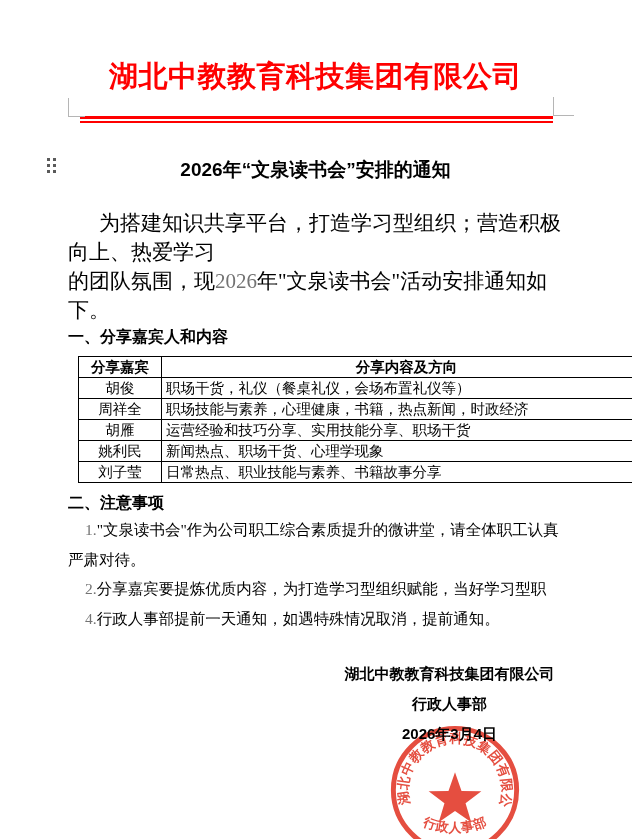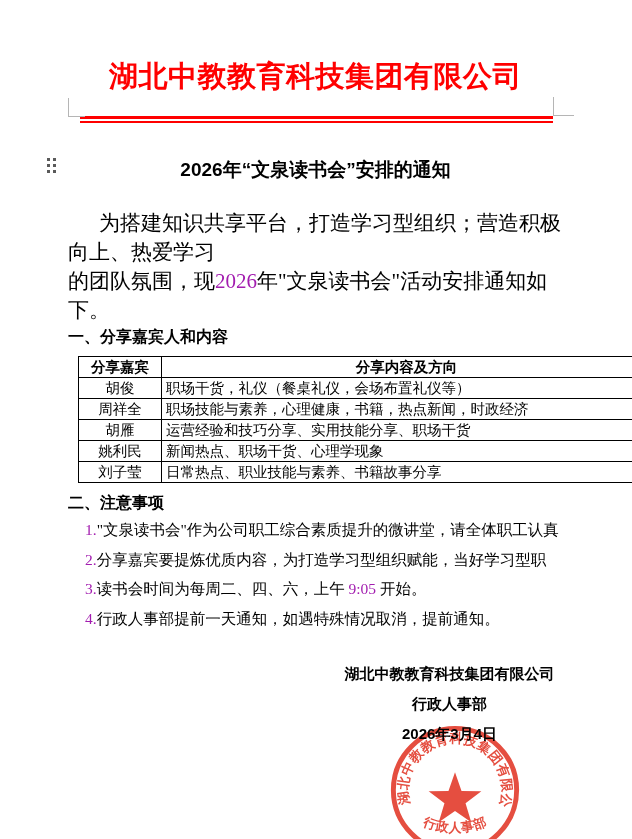--- a/index.html
+++ b/index.html
@@ -30,21 +30,21 @@
     margin:20px 0 0 12px;width:473px;height:2px;
     border-top:3px solid #ff0000;border-bottom:2px solid #ff0000;
   }
   .doc-title{
     margin:33px 0 0 0;text-align:center;font-weight:bold;font-size:19px;
     line-height:28px;font-family:"Liberation Sans", sans-serif;
   }
   .intro{margin:25px 0 0 0;font-size:21px;line-height:29px;}
   .blk{display:block;}
   .ind2{text-indent:31px;}
-  .num-blue{color:#a21caf;}
+  .num-blue{color:#737373;}
 
   .sec-head{
     margin:0;font-size:16px;font-weight:bold;line-height:24px;
     font-family:"Liberation Sans", sans-serif;
   }
   .sec-head.first{margin-top:0;}
   .sec-head.second{margin-top:8px;}
 
   table.guests{
     border-collapse:collapse;margin:7px 0 0 10px;width:574px;
@@ -139,26 +139,24 @@
         <td>日常热点、职业技能与素养、书籍故事分享</td>
       </tr>
     </tbody>
       </table>
 
     <h3 class="sec-head second">二、注意事项</h3>
 
     <div class="notes">
       <p>
         <span class="note-l1"><span class="num-blue">1.</span><span>"文泉读书会"作为公司职工综合素质提升的微讲堂，请全体职工认真</span></span>
+        <span class="note-l2">严肃对待。</span>
       </p>
       <p>
         <span class="note-l1"><span class="num-blue">2.</span><span>分享嘉宾要提炼优质内容，为打造学习型组织赋能，当好学习型职</span></span>
-      </p>
-      <p>
-        <span class="note-l1"><span class="num-blue">3.</span><span>读书会时间为每周二、四、六，上午 </span><span class="num-blue">9:05</span><span> 开始。</span></span>
       </p>
       <p>
         <span class="note-l1"><span class="num-blue">4.</span><span>行政人事部提前一天通知，如遇特殊情况取消，提前通知。</span></span>
       </p>
     </div>
 
     <div class="signature">
       <span class="line">湖北中教教育科技集团有限公司</span>
       <span class="line">行政人事部</span>
       <span class="line">2026年3月4日</span>

